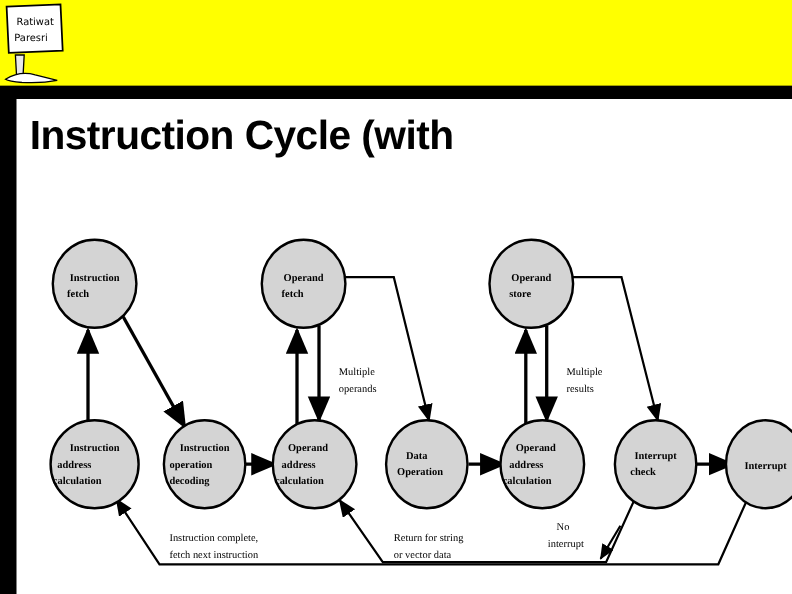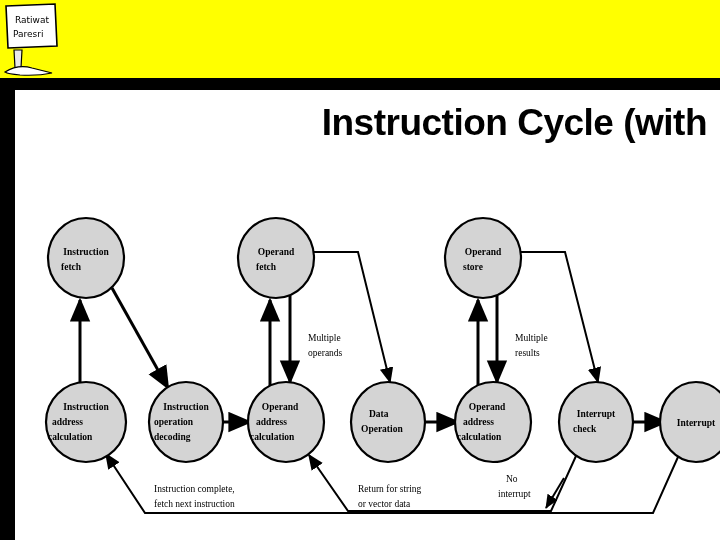--- a/index.html
+++ b/index.html
@@ -13,21 +13,21 @@
   
   #sign{position:absolute;left:2px;top:2px;width:58px;height:74px;}
   #sign svg{display:block;}
 
   
   #content{position:absolute;left:15px;top:90px;width:705px;height:450px;background:#fff;}
 
   
   #title{position:absolute;left:12px;top:8px;width:680px;
          font-family:"Liberation Sans",sans-serif;font-weight:bold;
-         font-size:37px;line-height:50px;color:#000;letter-spacing:-0.5px;text-align:right;}
+         font-size:37px;line-height:50px;color:#000;letter-spacing:-0.5px;}
   .tline{display:block;white-space:pre;}
 
   
   #diagram{position:absolute;left:13px;top:120px;width:705px;height:330px;}
   #diagram svg{display:block;}
 
   .nodeLabel{font-family:"Liberation Serif",serif;font-weight:bold;font-size:9.5px;fill:#000;}
   .edgeLabel{font-family:"Liberation Serif",serif;font-size:9.5px;fill:#000;font-weight:normal;}
   .ell{fill:#d4d4d4;stroke:#000;stroke-width:2.2;}
   .lnk{stroke:#000;fill:none;}

